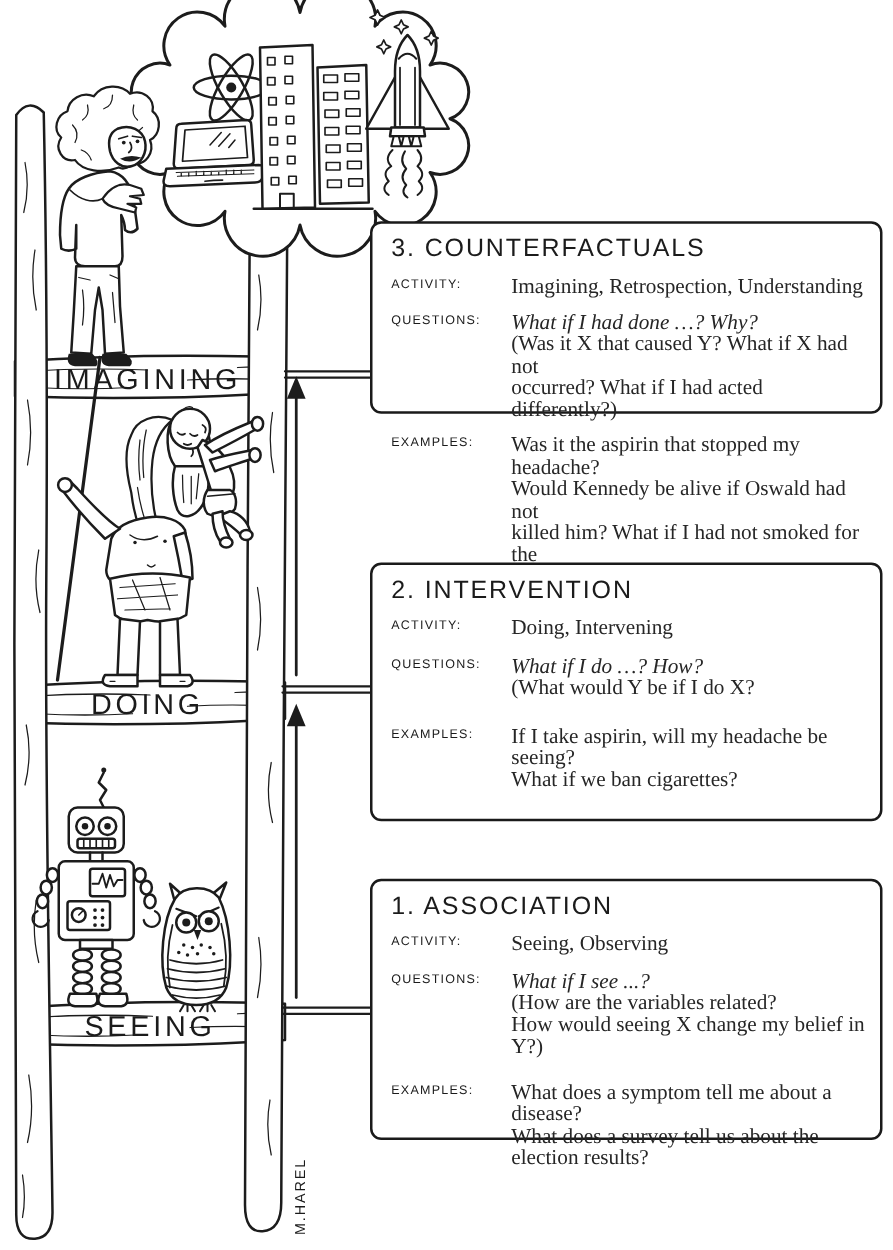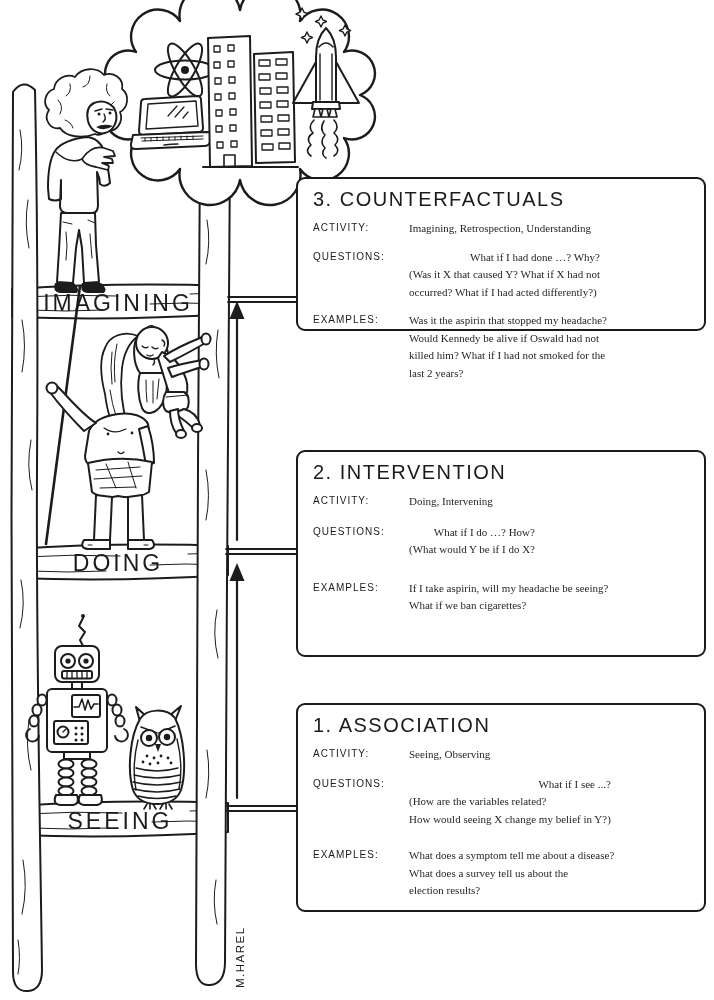--- a/index.html
+++ b/index.html
@@ -14,22 +14,22 @@
        border:2.5px solid #1a1a1a;border-radius:9px;background:#fff;
        padding:9px 12px 8px 15px;}
   .box-title{font-size:20px;letter-spacing:1.5px;line-height:23px;color:#1b1b1b;}
   .row{display:flex;align-items:flex-start;}
   .row.act{margin-top:9px;}
   .row.q3{margin-top:11px;} .row.ex3{margin-top:11px;}
   .row.q2{margin-top:13px;} .row.ex2{margin-top:21px;}
   .row.q1{margin-top:12px;} .row.ex1{margin-top:19px;}
   .lbl{width:96px;flex:0 0 96px;font-size:10px;letter-spacing:1px;color:#1b1b1b;
        padding-top:2px;}
-  .val{font-family:"Liberation Serif",serif;font-size:11px;line-height:17.5px;color:#262626;}
-  .ital{text-align:right;}
+  .val{font-family:"Liberation Serif",serif;font-size:17px;line-height:17.5px;color:#262626;}
+  .ital{font-style:italic;}
 </style>
 </head>
 <body>
 
 <div id="stage">
 
 <svg id="art" width="714" height="1000" viewBox="0 0 714 1000">
 <g stroke="#1c1c1c" fill="none" stroke-width="2" stroke-linecap="round" stroke-linejoin="round">
 
   <g>

